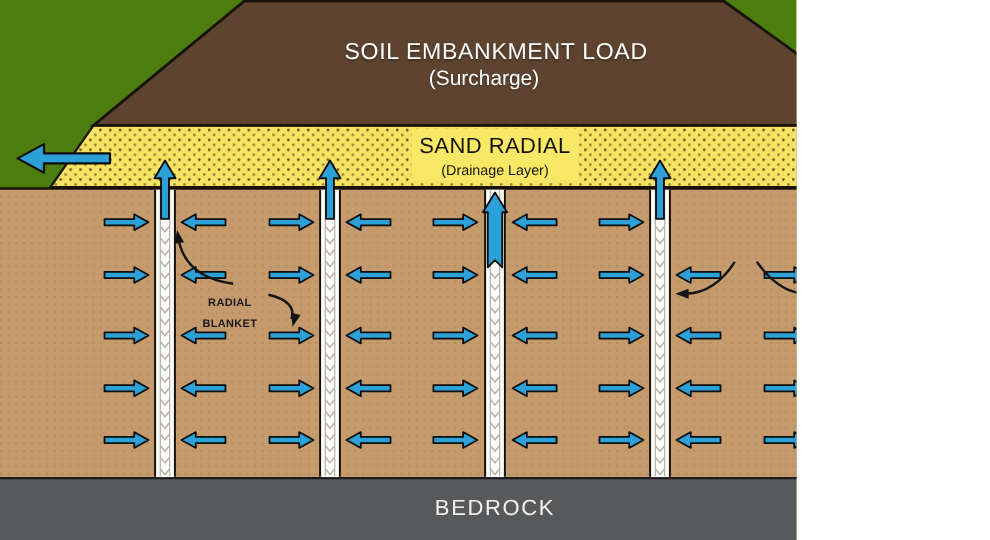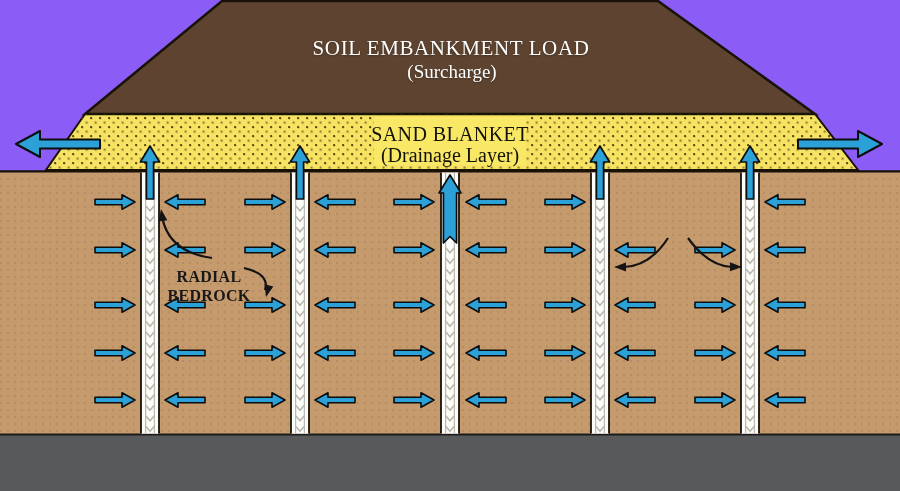--- a/index.html
+++ b/index.html
@@ -1,18 +1,18 @@
 <!DOCTYPE html>
 <html><head>
 <meta charset="utf-8">
 <style>
   html,body{margin:0;padding:0;background:#ffffff;}
   .stage{
-    position:relative;width:900px;height:491px;background:#8b5cf6;
-    overflow:hidden;font-family:Liberation Serif, serif;
+    position:relative;width:724px;height:491px;background:#4d7c0f;
+    overflow:hidden;font-family:Liberation Sans, sans-serif;
   }
   .stage svg{position:absolute;left:0;top:0;}
   
   .sand-dots{
     position:absolute;left:0;top:0;width:900px;height:491px;
     clip-path:polygon(85px 114px,815px 114px,858px 170px,46px 170px);
     background-image:
       radial-gradient(circle at 1.2px 1.2px, rgba(92,73,15,0.95) 0.9px, transparent 1.5px),
       radial-gradient(circle at 1.2px 1.2px, rgba(92,73,15,0.65) 0.9px, transparent 1.5px);
     background-size:9px 9px,9px 9px;
@@ -24,25 +24,25 @@
     position:absolute;left:0;top:171px;width:900px;height:263px;
     background-image:radial-gradient(circle at 1px 1px, rgba(60,40,15,0.10) 0.8px, transparent 1.3px);
     background-size:7px 7px;pointer-events:none;
   }
   .sand-label-backdrop{
     position:absolute;left:374px;top:117px;width:152px;height:48px;
     background:#f9e766;
   }
   .lbl{position:absolute;transform:translate(-50%,-50%);white-space:nowrap;text-align:center;}
   .lbl-embankment-1{left:451px;top:48px;font-size:21px;color:#ffffff;letter-spacing:0.6px;text-shadow:0 1px 2px rgba(0,0,0,0.35);}
-  .lbl-embankment-2{left:452px;top:72px;font-size:19px;color:#ffffff;text-shadow:0 1px 2px rgba(0,0,0,0.35);}
+  .lbl-embankment-2{left:440px;top:72px;font-size:19px;color:#ffffff;text-shadow:0 1px 2px rgba(0,0,0,0.35);}
   .lbl-sand-1{left:450px;top:134px;font-size:20px;color:#131309;letter-spacing:0.4px;}
-  .lbl-sand-2{left:450px;top:155px;font-size:20px;color:#131309;}
+  .lbl-sand-2{left:450px;top:155px;font-size:13px;color:#131309;}
   .lbl-bedrock{left:450px;top:463px;font-size:20px;color:#f2f2f2;letter-spacing:1.5px;}
-  .lbl-radial{left:209px;top:286px;font-size:16px;font-weight:bold;color:#181818;line-height:18.5px;letter-spacing:0.3px;}
+  .lbl-radial{left:209px;top:286px;font-size:10px;font-weight:bold;color:#181818;line-height:18.5px;letter-spacing:0.3px;}
   .lbl-pvd{left:680px;top:210px;font-size:14.5px;color:#181818;line-height:19px;}
 </style>
 </head>
 <body>
 
 <div class="stage">
 
   <svg width="900" height="491" viewBox="0 0 900 491">
     <rect x="0" y="171" width="900" height="264" fill="#c59a6d"></rect>
     <rect x="0" y="434" width="900" height="57" fill="#58595b"></rect>
@@ -154,21 +154,22 @@
     <polygon points="0,0 -12,4.5 -12,-4.5" transform="translate(266,297) rotate(104)" fill="#141414"></polygon>
 
     <path d="M 668 238 Q 650 266 624 267" fill="none" stroke="#141414" stroke-width="2.2"></path>
     <polygon points="0,0 -12,4.5 -12,-4.5" transform="translate(614,267) rotate(180)" fill="#141414"></polygon>
     <path d="M 688 238 Q 708 266 732 267" fill="none" stroke="#141414" stroke-width="2.2"></path>
     <polygon points="0,0 -12,4.5 -12,-4.5" transform="translate(742,267) rotate(1)" fill="#141414"></polygon>
   </svg>
 
   <div class="lbl lbl-embankment-1">SOIL EMBANKMENT LOAD</div>
   <div class="lbl lbl-embankment-2">(Surcharge)</div>
-  <div class="lbl lbl-sand-1">SAND BLANKET</div>
+  <div class="lbl lbl-sand-1">SAND RADIAL</div>
   <div class="lbl lbl-sand-2">(Drainage Layer)</div>
+  <div class="lbl lbl-bedrock">BEDROCK</div>
   <div class="lbl lbl-radial">
     <div>RADIAL</div>
-    <div>BEDROCK</div>
+    <div>BLANKET</div>
   </div>
   <div class="lbl lbl-pvd">
   </div>
 </div>
 
 </body></html>

